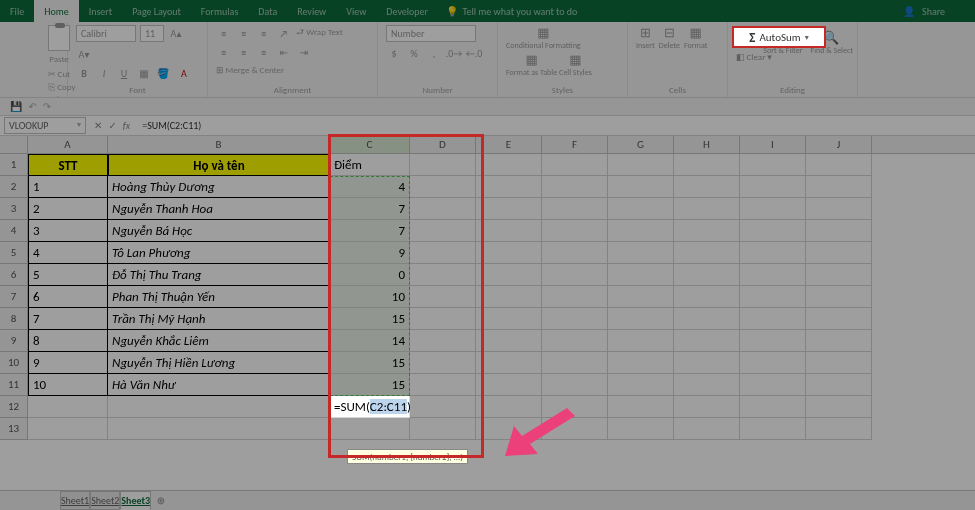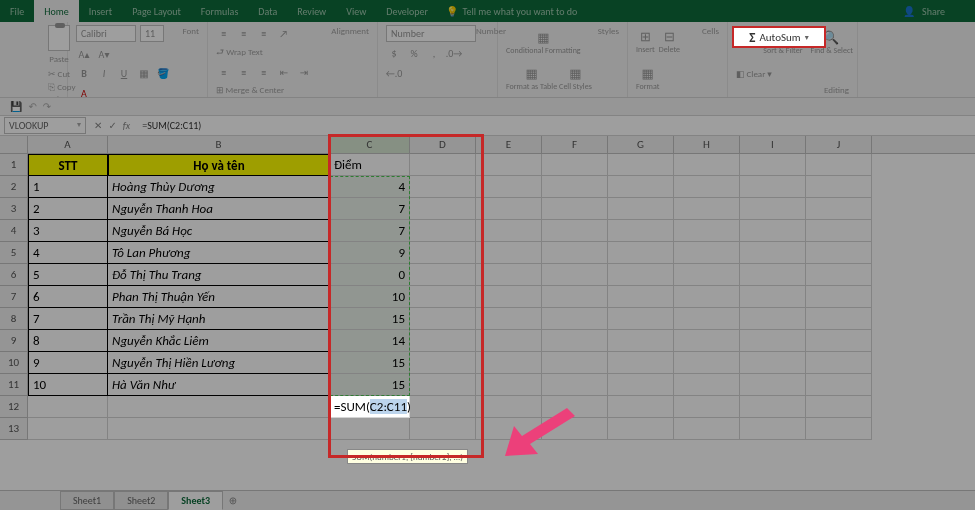--- a/index.html
+++ b/index.html
@@ -4,21 +4,21 @@
 <style>
 * { margin:0; padding:0; box-sizing:border-box; font-family:"Segoe UI",Calibri,sans-serif; }
 body { width:975px; height:510px; background:#fff; overflow:hidden; position:relative; }
 .overlay { position:absolute; top:0; left:0; width:975px; height:510px; background:rgba(0,0,0,0.38); pointer-events:none; z-index:50; }
 .titlebar { height:22px; background:#0e6b3b; display:flex; align-items:center; font-size:10px; color:#a0c8af; }
 .titlebar .tab { padding:16px 10px; height:22px; display:flex; align-items:center; cursor:pointer; }
 .titlebar .tab.active { background:#f3f3f3; color:#0e6b3b; }
 .titlebar .tell { margin-left:8px; display:flex; align-items:center; gap:4px; }
 .titlebar .right { margin-left:auto; padding-right:30px; display:flex; align-items:center; gap:6px; }
 .ribbon { height:76px; background:#f3f3f3; border-bottom:1px solid #d4d4d4; display:flex; font-size:10px; color:#999; overflow:hidden; }
-.group { border-right:1px solid #e0e0e0; padding:3px 8px 2px 8px; display:flex; flex-direction:row; justify-content:space-between; }
+.group { border-right:1px solid #e0e0e0; padding:3px 8px 2px 8px; display:flex; flex-direction:column; justify-content:space-between; }
 .glabel { text-align:center; font-size:9px; color:#a0a0a0; }
 .grow { display:flex; align-items:center; gap:4px; flex-wrap:wrap; }
 .gcol { display:flex; flex-direction:column; gap:2px; }
 .clip { width:68px;padding-left:48px; }
 .paste-ic { width:22px; height:26px; border:1px solid #c0c0c0; background:#fff; position:relative; }
 .paste-ic::before { content:""; position:absolute; top:-3px; left:6px; width:10px; height:5px; background:#999; border-radius:2px; }
 .tiny { font-size:9px; color:#a0a0a0; white-space:nowrap; }
 .fontg { width:140px; }
 .fontsel { border:1px solid #c0c0c0; padding:1px 4px; font-size:10px; color:#999; background:#fff; }
 .btni { width:16px; height:16px; display:inline-flex; align-items:center; justify-content:center; color:#999; font-size:10px; }
@@ -57,21 +57,21 @@
 .data-row .cell.A { border-top:none; } .data-row .cell.B { border-top:none; border-left:none;font-style:italic; }
 .marching .cell.C { background:#eaf3ea; }
 .sumcell { background:#fff; font-family:Calibri; }
 .sumcell .ref { background:#bcd4ec; }
 .tooltip { position:absolute; left:347px; top:295px; font-size:9px; background:#ffffe1; border:1px solid #888; padding:1px 4px; color:#555; z-index:55; }
 .red-highlight { position:absolute; border:3px solid #c62828; z-index:60; pointer-events:none; }
 .hl1 { left:328px; top:-20px; width:156px; height:324px; }
 .march { position:absolute; border:1.5px dashed #2e7d32; z-index:58; pointer-events:none; left:330px; top:22px; width:80px; height:220px; }
 .arrow { position:absolute; left:490px; top:252px; z-index:70; }
 .sheets { position:absolute; bottom:0; left:0; right:0; height:20px; background:#f0f0f0; border-top:1px solid #c0c0c0; display:flex; align-items:center; font-size:10px; padding-left:60px; }
-.sheet-tab { padding:2px 12px; border:1px solid #c0c0c0; background:#e8e8e8; color:#666; }
+.sheet-tab { padding:2px 0; border:1px solid #c0c0c0; background:#e8e8e8; color:#666;text-decoration:underline; }
 .sheet-tab.active { background:#fff; font-weight:bold; color:#0e6b3b; border-bottom-color:#fff; }
 .plus-tab { width:20px; text-align:center; color:#888; }
 </style>
 </head>
 <body>
 
 <div class="overlay"></div>
 
 <div class="titlebar">
   <div class="tab">File</div>

